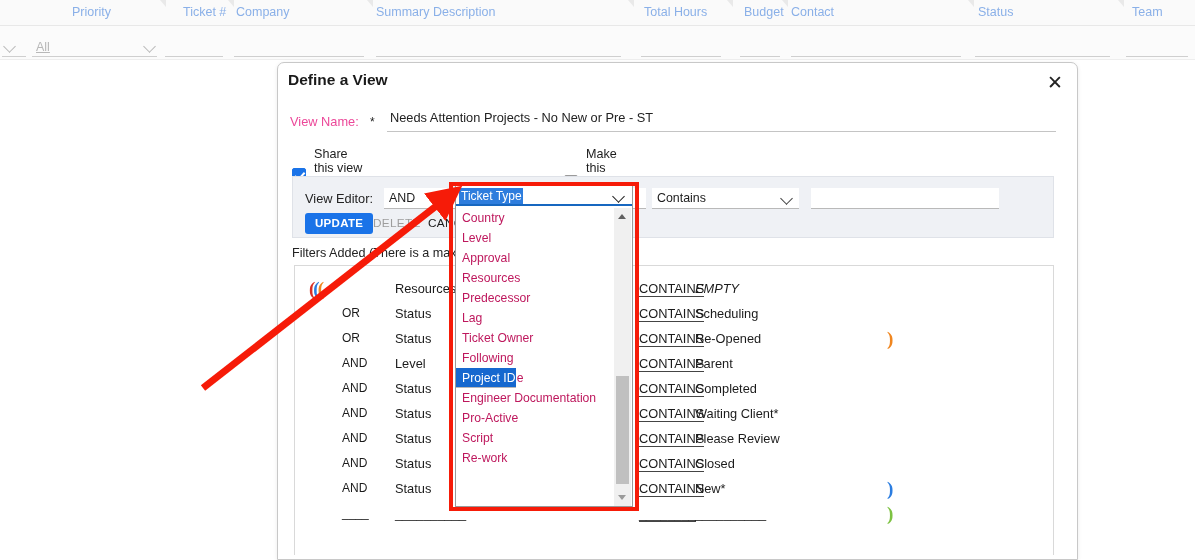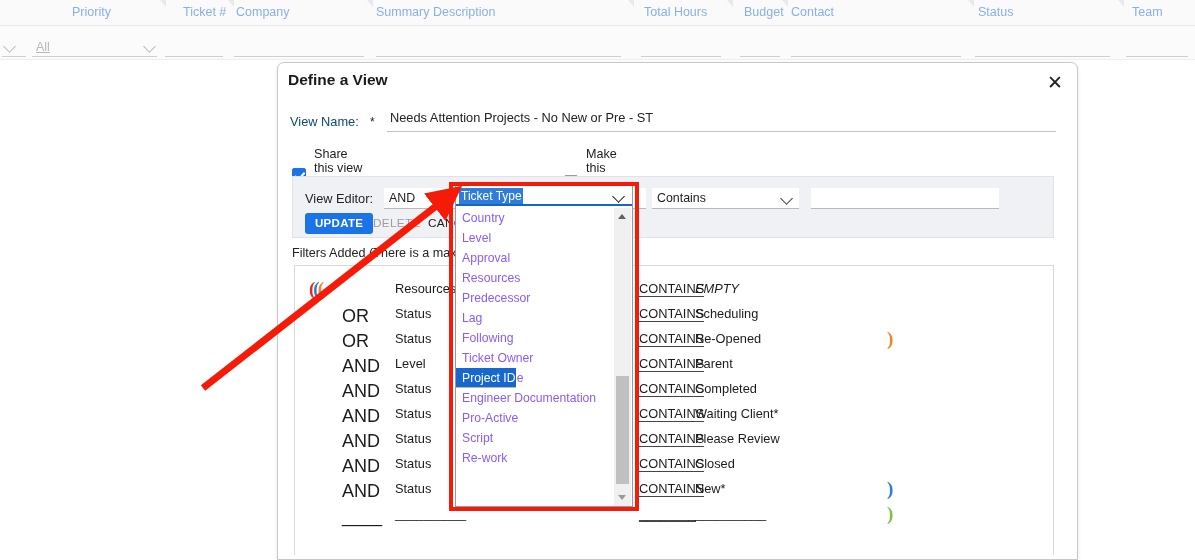--- a/index.html
+++ b/index.html
@@ -75,21 +75,21 @@
   .dlg-close {
     position: absolute; right: 11px; top: 9px;
     width: 22px; height: 22px; cursor: pointer;
     color: #222; font-size: 19px; line-height: 20px; text-align: center;
     font-family: "DejaVu Sans", sans-serif;
   }
   .row-viewname {
     position: absolute; left: 12px; top: 48px; width: 770px; height: 22px;
   }
   .lbl-viewname {
-    position: absolute; left: 0; top: 3px; font-size: 12.8px; color: #0c4a6e;
+    position: absolute; left: 0; top: 3px; font-size: 12.8px; color: #ec4899;
   }
   .req-star {
     position: absolute; left: 80px; top: 4px; font-size: 12px; color: #222;
   }
   .viewname-input {
     position: absolute; left: 97px; top: 0;
     width: 669px; height: 21px;
     border: none; border-bottom: 1px solid #c4c4c4;
     font-size: 12.8px; color: #222; background: transparent;
     font-family: "Liberation Sans", sans-serif;
@@ -154,21 +154,21 @@
     position: absolute; left: 16px; top: 202px;
     width: 760px; height: 290px;
     border: 1px solid #d9d9d9; border-bottom: none;
     background: #fff;
   }
   .frow { position: absolute; left: 0; width: 760px; height: 25px; }
   .f-paren {
     position: absolute; left: 14px; top: 0; font-size: 19px; font-weight: 600;
     letter-spacing: -2px; font-family: "Liberation Serif", serif;
   }
-  .f-conj { position: absolute; left: 47px; top: 3px; font-size: 18px; color: #1b1b1b; }
+  .f-conj { position: absolute; left: 47px; top: 3px; font-size: 12px; color: #1b1b1b; }
   .f-field { position: absolute; left: 100px; top: 3px; font-size: 12.8px; color: #1b1b1b; }
   .f-op {
     position: absolute; left: 344px; top: 3px; font-size: 12.8px; color: #1b1b1b;
     border-bottom: 1px solid #444;
   }
   .f-val { position: absolute; left: 400px; top: 3px; font-size: 12.8px; color: #1b1b1b; }
   .f-val.empty { font-style: italic; }
   .f-close {
     position: absolute; left: 592px; top: 0; font-size: 19px; font-weight: 600;
     font-family: "Liberation Serif", serif;
@@ -196,21 +196,21 @@
     content:""; position:absolute; left:0; top:0; width:8px; height:8px;
     border-right:1.7px solid #1b1b1b; border-bottom:1.7px solid #1b1b1b;
     transform: rotate(45deg);
   }
   .dd-scroll {
     position: absolute; left: 0; top: 22px; width: 159px; height: 298px;
     overflow: hidden;
   }
   .dd-item {
     height: 20px; line-height: 20px; padding-left: 6px;
-    font-size: 12.2px; color: #8b5cf6; white-space: nowrap; cursor: default;
+    font-size: 12.2px; color: #be185d; white-space: nowrap; cursor: default;
   }
   .dd-item.sel { background: #1668cf; color: #fff; }
   .dd-sb {
     position: absolute; right: 1px; top: 22px; width: 17px; height: 298px;
     background: #f0f0f0;
   }
   .dd-sb .arw {
     position: absolute; left: 0; width: 17px; height: 17px;
   }
   .dd-sb .arw.up { top: 0; }
@@ -403,22 +403,22 @@
       <span class="caret"></span>
     </div>
     <div class="dd-scroll">
 
     <div class="dd-item">Country</div>
         <div class="dd-item">Level</div>
         <div class="dd-item">Approval</div>
         <div class="dd-item">Resources</div>
         <div class="dd-item">Predecessor</div>
         <div class="dd-item">Lag</div>
+        <div class="dd-item">Ticket Owner</div>
         <div class="dd-item">Following</div>
-        <div class="dd-item">Ticket Owner</div>
         <div class="dd-item sel">Project ID</div>
         <div class="dd-item">User Guide</div>
         <div class="dd-item">Engineer Documentation</div>
         <div class="dd-item">Pro-Active</div>
         <div class="dd-item">Script</div>
         <div class="dd-item">Re-work</div>
       </div>
     <div class="dd-sb">
       <span class="arw up">
           <i></i>

